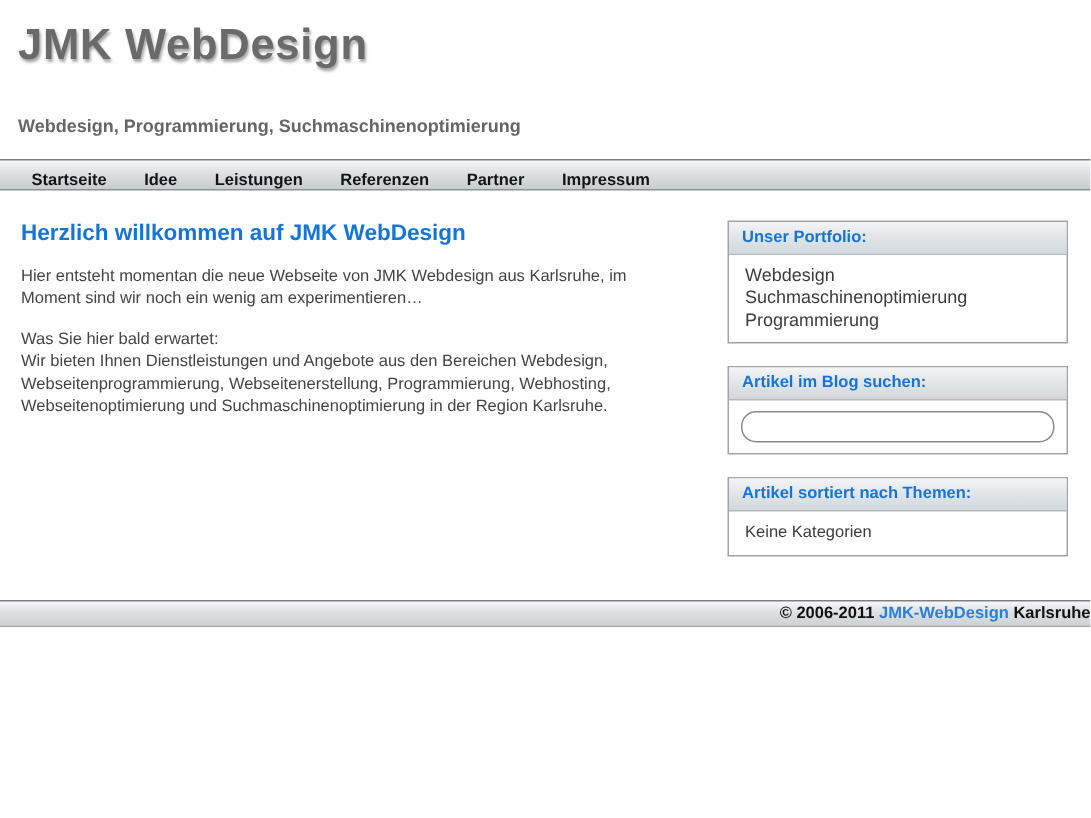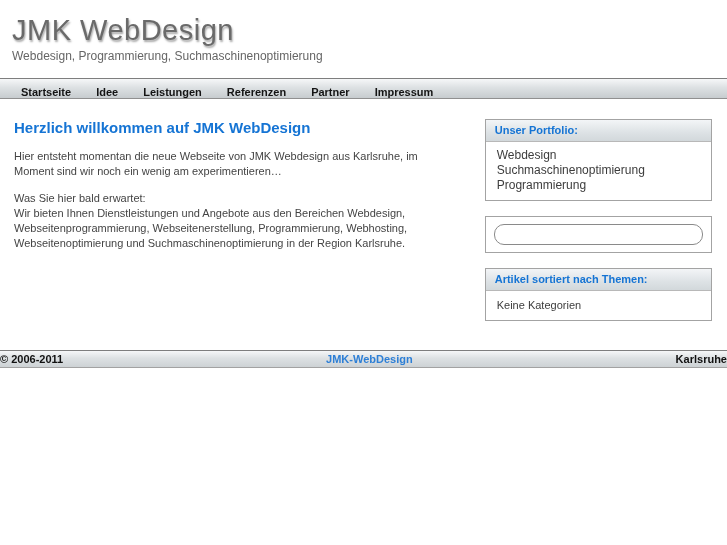--- a/index.html
+++ b/index.html
@@ -8,30 +8,30 @@
     width: 727px;
     min-height: 545px;
     font-family: "Liberation Sans", sans-serif;
     color: #3a3a3a;
   }
 
   
   .site-header { padding: 14px 12px 0 12px; }
   .site-title {
     font-size: 29px;
-    font-weight: normal;
+    font-weight: bold;
     color: #6a6a6a;
     letter-spacing: 0.5px;
     text-shadow: 1px 2px 2px rgba(0,0,0,0.35);
   }
   .tagline {
-    margin-top: 2px;
+    margin-top: 30px;
     margin-bottom: 15px;
     font-size: 12px;
-    font-weight: normal;
+    font-weight: bold;
     color: #666666;
   }
 
   
   .navbar {
     height: 21px;
     border-top: 1px solid #7e7e7e;
     border-bottom: 1px solid #909090;
     background: linear-gradient(to bottom, #f6f7f8 0%, #dde1e3 45%, #c7cccf 100%);
     display: flex;
@@ -101,21 +101,21 @@
 
   
   .footer-bar {
     margin-top: 14px;
     height: 18px;
     border-top: 1px solid #7e7e7e;
     border-bottom: 1px solid #a2a2a2;
     background: linear-gradient(to bottom, #f6f7f8 0%, #dde1e3 45%, #cdd2d5 100%);
     display: flex;
     align-items: center;
-    justify-content: space-between;
+    justify-content: flex-end;
     font-size: 11px;
     font-weight: bold;
     color: #111111;
     white-space: pre;
   }
   .footer-link { color: #2d7fd6; text-decoration: none; font-weight: bold; }
 </style>
 </head>
 <body>
 
@@ -149,20 +149,21 @@
       <section class="box">
         <div class="box-header">Unser Portfolio:</div>
         <ul class="box-list">
           <li>Webdesign</li>
           <li>Suchmaschinenoptimierung</li>
           <li>Programmierung</li>
         </ul>
       </section>
 
       <section class="box">
+        <div class="box-header">Artikel im Blog suchen:</div>
         <div class="box-body">
           <input type="text" class="search-input" value="" style="">
         </div>
       </section>
 
       <section class="box">
         <div class="box-header">Artikel sortiert nach Themen:</div>
         <div class="box-text">Keine Kategorien</div>
       </section>
 

